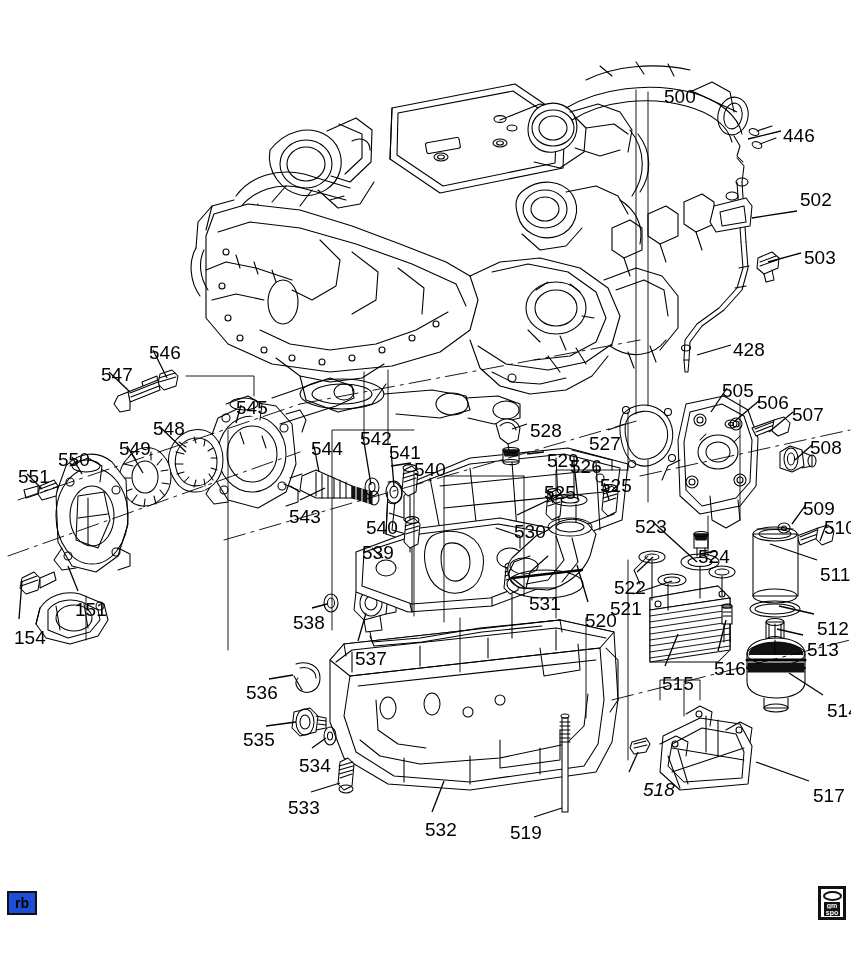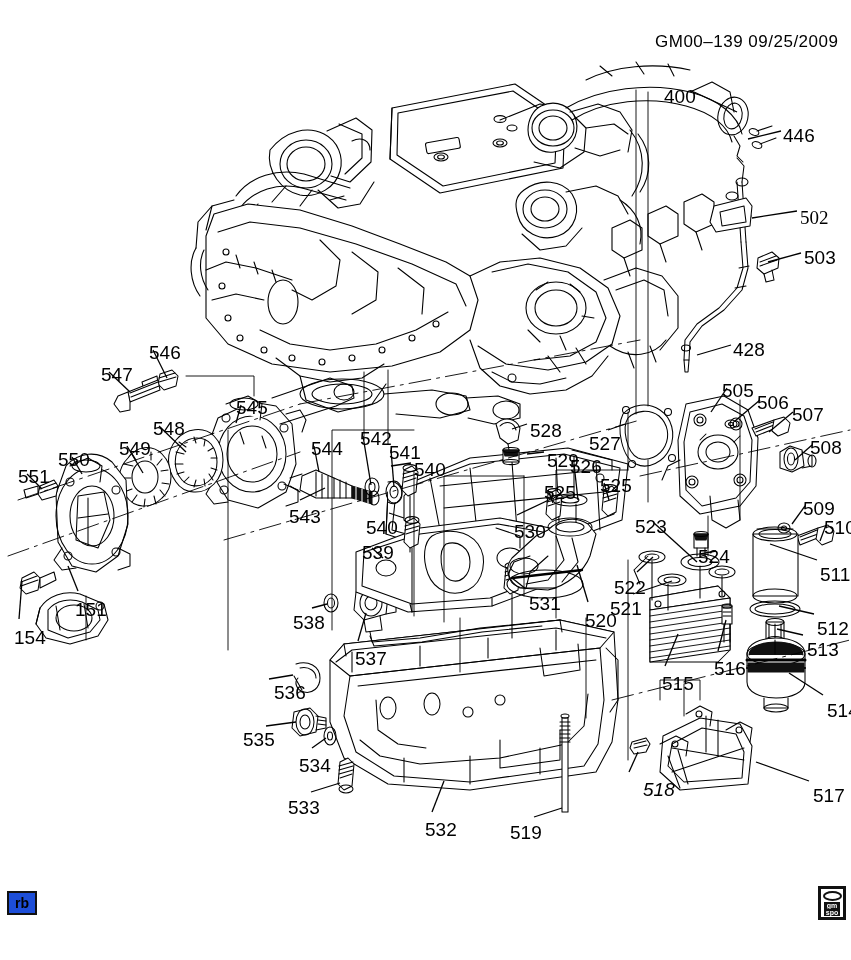--- a/index.html
+++ b/index.html
@@ -18,21 +18,20 @@
           background:#111;color:#fff;width:16px;text-align:center;}
   .cal{position:absolute;font-size:19px;white-space:nowrap;
        font-family:"Liberation Sans","DejaVu Sans",sans-serif;}
   svg{position:absolute;left:0;top:0;}
 </style>
 </head>
 <body>
 
 <div id="sheet">
 
-  <div class="hdr" style="left:655px;top:32px;">GM00–139  09/25/2009</div>
 
   <svg id="art" width="851" height="960" viewBox="0 0 851 960" fill="none" stroke="#000" stroke-width="1.05" stroke-linecap="round" stroke-linejoin="round">
 
     <g stroke-width="1.1">
 
       <path d="M392 108 L515 84 L565 118 L563 168 L440 193 L390 159 Z" fill="#fff"></path>
       <path d="M398 113 L513 91 L557 121 L555 163 L443 186 L397 155 Z"></path>
       <ellipse cx="441" cy="157" rx="7" ry="4"></ellipse>
         <ellipse cx="441" cy="157" rx="3.4" ry="2"></ellipse>
       <ellipse cx="500" cy="143" rx="7" ry="4"></ellipse>
@@ -669,23 +668,23 @@
       <line x1="153" y1="350" x2="167" y2="378"></line>
       <line x1="109" y1="372" x2="130" y2="392"></line>
       <line x1="159" y1="426" x2="186" y2="452"></line>
       <line x1="127" y1="446" x2="143" y2="473"></line>
       <line x1="72" y1="457" x2="82" y2="474"></line>
       <line x1="27" y1="474" x2="42" y2="489"></line>
       <line x1="78" y1="591" x2="68" y2="566"></line>
       <line x1="19" y1="619" x2="22" y2="581"></line>
     </svg>
   <div id="labels">
-      <div class="cal" style="left: 664px; top: 86px;">400</div>
+      <div class="cal" style="left: 664px; top: 86px;">500</div>
       <div class="cal" style="left: 783px; top: 125px;">446</div>
-      <div class="cal" style="left: 800px; top: 207px; font-family: Liberation Serif, serif;">502</div>
+      <div class="cal" style="left: 800px; top: 189px;">502</div>
       <div class="cal" style="left: 804px; top: 247px;">503</div>
       <div class="cal" style="left: 733px; top: 339px;">428</div>
       <div class="cal" style="left: 722px; top: 380px;">505</div>
       <div class="cal" style="left: 757px; top: 392px;">506</div>
       <div class="cal" style="left: 792px; top: 404px;">507</div>
       <div class="cal" style="left: 810px; top: 437px;">508</div>
       <div class="cal" style="left: 803px; top: 498px;">509</div>
       <div class="cal" style="left: 824px; top: 517px;">510</div>
       <div class="cal" style="left: 820px; top: 564px;">511</div>
       <div class="cal" style="left: 817px; top: 618px;">512</div>
@@ -706,21 +705,21 @@
       <div class="cal" style="left: 570px; top: 456px;">526</div>
       <div class="cal" style="left: 589px; top: 433px;">527</div>
       <div class="cal" style="left: 530px; top: 420px;">528</div>
       <div class="cal" style="left: 547px; top: 450px;">529</div>
       <div class="cal" style="left: 514px; top: 521px;">530</div>
       <div class="cal" style="left: 529px; top: 593px;">531</div>
       <div class="cal" style="left: 425px; top: 819px;">532</div>
       <div class="cal" style="left: 288px; top: 797px;">533</div>
       <div class="cal" style="left: 299px; top: 755px;">534</div>
       <div class="cal" style="left: 243px; top: 729px;">535</div>
-      <div class="cal" style="left: 246px; top: 682px; margin-left: 28px;">536</div>
+      <div class="cal" style="left: 246px; top: 682px;">536</div>
       <div class="cal" style="left: 355px; top: 648px;">537</div>
       <div class="cal" style="left: 293px; top: 612px;">538</div>
       <div class="cal" style="left: 362px; top: 542px;">539</div>
       <div class="cal" style="left: 366px; top: 517px;">540</div>
       <div class="cal" style="left: 414px; top: 459px;">540</div>
       <div class="cal" style="left: 389px; top: 442px;">541</div>
       <div class="cal" style="left: 360px; top: 428px;">542</div>
       <div class="cal" style="left: 289px; top: 506px;">543</div>
       <div class="cal" style="left: 311px; top: 438px;">544</div>
       <div class="cal" style="left: 236px; top: 397px;">545</div>

